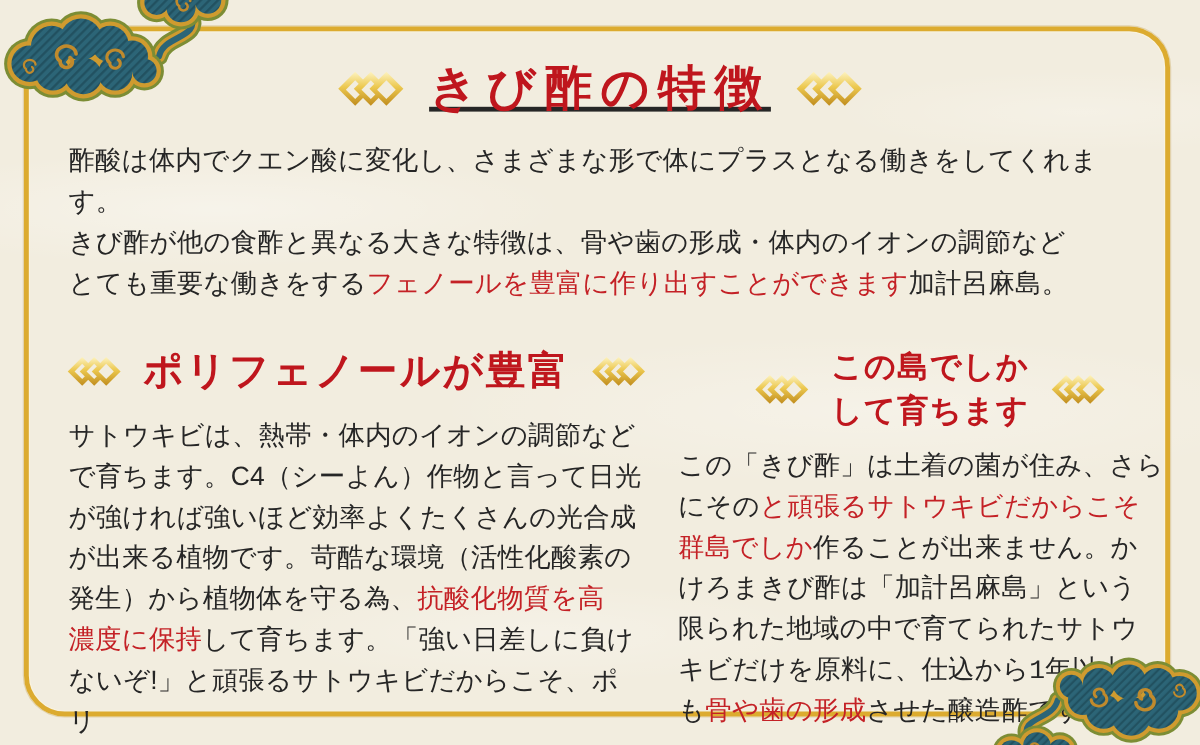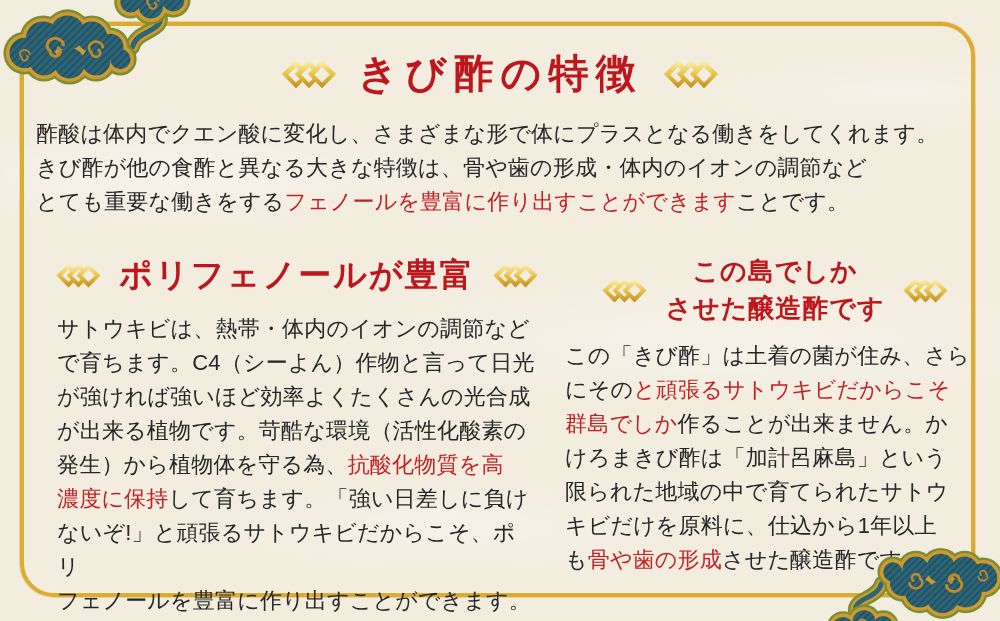--- a/index.html
+++ b/index.html
@@ -16,58 +16,58 @@
     color:var(--body-text,#262626);
   }
   .gold-frame {
     position:absolute; left:20px; top:22px; width:955px; height:575px;
     border:4px solid var(--frame-gold,#dcab2f);
     border-radius:34px;
     box-shadow: inset 0 0 0 1px rgba(255,248,220,.55), 0 0 0 1px rgba(180,130,20,.25);
     z-index:1;
   }
   .content { position:relative; z-index:3; }
-  .title-row { margin-top:46px; display:flex; justify-content:center; align-items:center; gap:26px; }
+  .title-row { margin-top:46px; display:flex; justify-content:center; align-items:center; gap:26px;text-decoration:underline; }
   h1.page-title {
     font-family:"Liberation Serif","DejaVu Serif",serif;
     font-size:40px; font-weight:700; letter-spacing:7px;
     color:var(--title-red,#bf161d); white-space:pre;
   }
   .dmd-row { display:flex; align-items:center; }
   .dmd {
     width:20px; height:20px; transform:rotate(45deg);
     background:linear-gradient(135deg,#fdf3c0 0%,#ecc84f 45%,#c08c1d 100%);
     position:relative; flex:0 0 auto;
   }
   .dmd + .dmd { margin-left:-7px; }
   .dmd::after { content:''; position:absolute; inset:4.5px; background:#f2eddf; }
   .dmd-sm .dmd { width:17px; height:17px; }
   .dmd-sm .dmd::after { inset:4px; }
   .intro {
-    margin:16px 50px 0 36px;
+    margin:16px 50px 0 57px;
     font-size:22px; line-height:34px; letter-spacing:.2px;
     white-space:pre-wrap;
   }
   .hl { color:var(--highlight-red,#c42126); }
   .cols { display:flex; margin:34px 0 0 57px; gap:28px; }
   .col-left  { width:480px; }
   .col-right { width:420px; }
   .subhead-row { display:flex; justify-content:center; align-items:center; gap:22px; }
   h2.subhead {
     font-family:"Liberation Serif","DejaVu Serif",serif;
     font-weight:700; color:var(--title-red,#b5191f);
     text-align:center; white-space:pre;
   }
   .col-left  h2.subhead { font-size:33px; letter-spacing:2px; }
   .col-right h2.subhead { font-size:26px; line-height:37px; letter-spacing:1px; }
   .col-body {
     margin-top:14px; font-size:22px; line-height:34px; letter-spacing:.2px;
     white-space:pre-wrap;
   }
-  .col-right .col-body { margin-top:12px; }
+  .col-right .col-body { margin-top:12px;font-family:Liberation Mono, monospace; }
   
   .cloud { position:absolute; z-index:5; pointer-events:none; }
   .cloud.tl { top:-12px; left:-2px; width:204px; height:122px; }
   .cloud.br { bottom:-18px; right:-8px; width:192px; height:115px; transform:rotate(180deg); }
   .svg-defs { position:absolute; width:0; height:0; overflow:hidden; }
 </style>
 </head>
 <body>
 
 <svg class="svg-defs" aria-hidden="true">
@@ -166,21 +166,21 @@
     <h1 class="page-title">きび酢の特徴</h1>
     <span class="dmd-row">
         <span class="dmd"></span>
         <span class="dmd"></span>
         <span class="dmd"></span>
       </span>
   </header>
 
   <p class="intro"><span>酢酸は体内でクエン酸に変化し、さまざまな形で体にプラスとなる働きをしてくれます。
 きび酢が他の食酢と異なる大きな特徴は、骨や歯の形成・体内のイオンの調節など
-とても重要な働きをする</span><span class="hl">フェノールを豊富に作り出すことができます</span><span>ことです。</span></p>
+とても重要な働きをする</span><span class="hl">フェノールを豊富に作り出すことができます</span><span>加計呂麻島。</span></p>
 
   <div class="cols">
     <section class="col-left">
       <div class="subhead-row">
         <span class="dmd-row dmd-sm">
             <span class="dmd"></span>
             <span class="dmd"></span>
             <span class="dmd"></span>
           </span>
         <h2 class="subhead">ポリフェノールが豊富</h2>
@@ -200,21 +200,21 @@
 フェノールを豊富に作り出すことができます。</span></p>
     </section>
 
     <section class="col-right">
       <div class="subhead-row">
         <span class="dmd-row dmd-sm">
             <span class="dmd"></span>
             <span class="dmd"></span>
             <span class="dmd"></span>
           </span>
-        <h2 class="subhead"><span>この島でしか</span><br><span>させた醸造酢です</span></h2>
+        <h2 class="subhead"><span>この島でしか</span><br><span>して育ちます</span></h2>
         <span class="dmd-row dmd-sm">
             <span class="dmd"></span>
             <span class="dmd"></span>
             <span class="dmd"></span>
           </span>
       </div>
       <p class="col-body"><span>この「きび酢」は土着の菌が住み、さら
 にその</span><span class="hl">と頑張るサトウキビだからこそ
 群島でしか</span><span>作ることが出来ません。か
 けろまきび酢は「加計呂麻島」という

